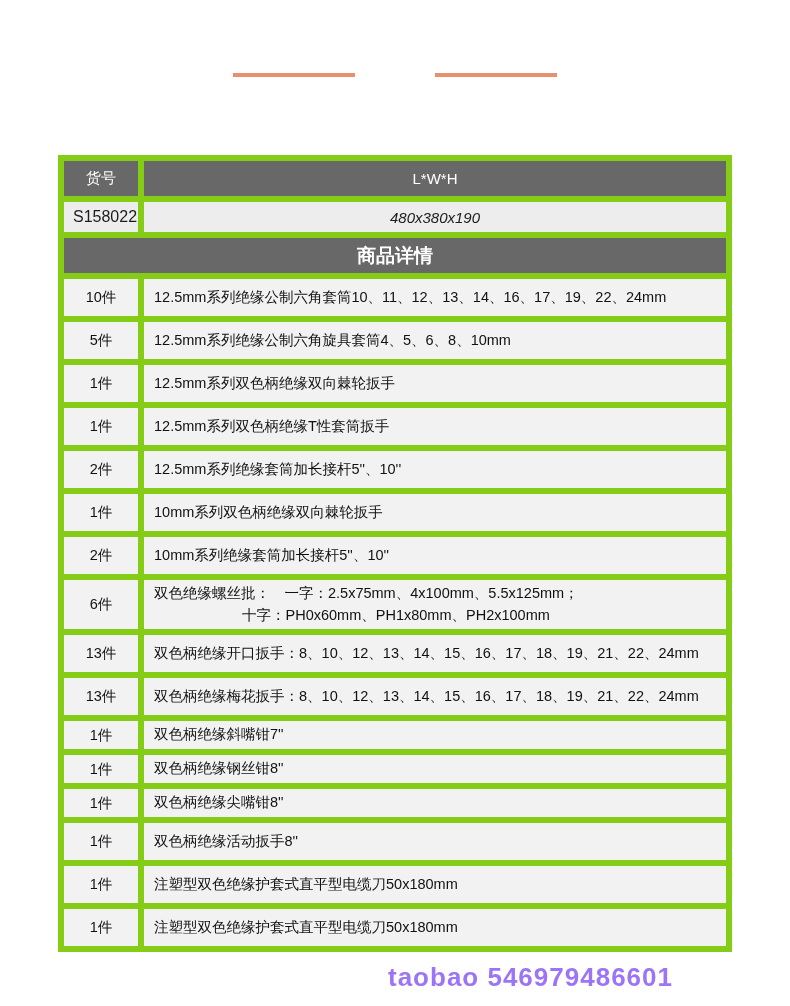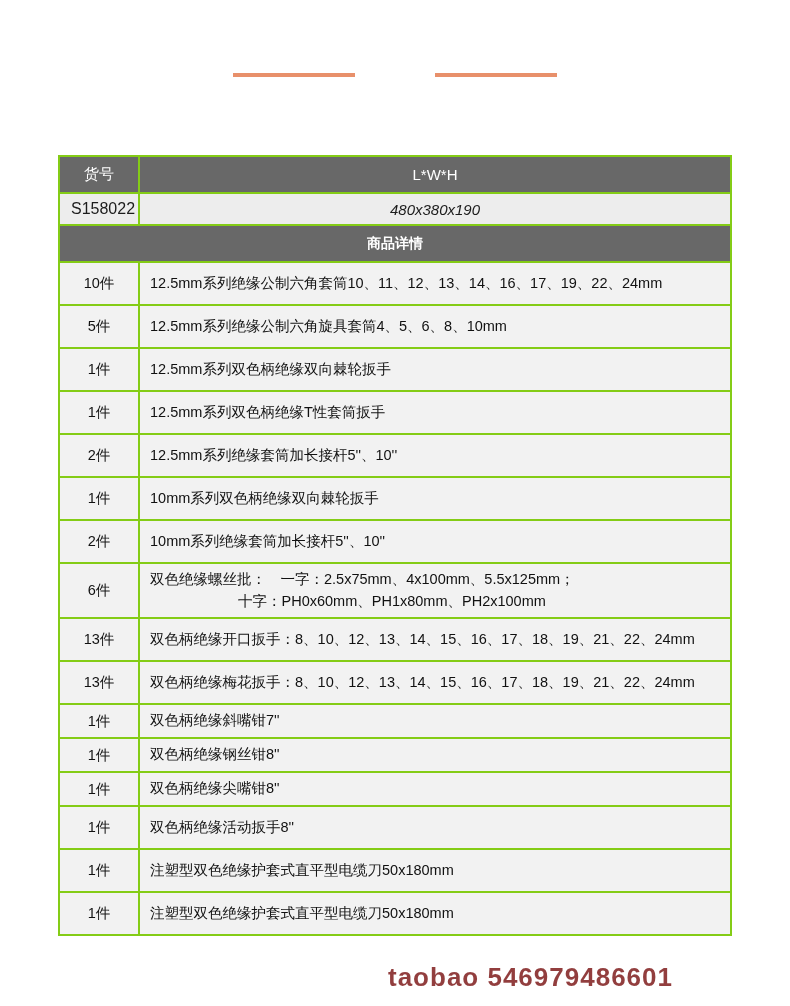--- a/index.html
+++ b/index.html
@@ -49,36 +49,36 @@
   
   .spec-table {
     position: absolute;
     left: 58px;
     top: 155px;
     width: 674px;
     border-collapse: collapse;
     table-layout: fixed;
   }
   .spec-table td {
-    border: 2px solid #84cc16;
+    border: 6px solid #84cc16;
     padding: 0;
     vertical-align: middle;
   }
 
   .col-qty { width: 80px; }
 
   
   .hd {
     background: #686868;
     color: #ffffff;
     text-align: center;
     font-size: 15px;
     height: 35px;
   }
-  .hd.bold { font-weight: bold; font-size: 14px; }
+  .hd.bold { font-weight: bold; font-size: 19px; }
 
   
   .lt {
     background: #ededed;
     color: #1c1c1c;
     height: 30px;
     font-size: 15px;
   }
   .lt.code   { text-align: center; padding-left: 8px; font-size: 16px; }
   .lt.center { text-align: center; font-style: italic; }
@@ -108,21 +108,21 @@
   .desc-line2 { padding-left: 88px; display: block; }
   .desc-line1 { display: block; }
 
   
   .watermark {
     position: absolute;
     left: 388px;
     top: 962px;
     font-size: 26px;
     font-weight: bold;
-    color: #7f1d1d;
+    color: #8b5cf6;
     opacity: 0.85;
     letter-spacing: 1px;
     white-space: nowrap;
     pointer-events: none;
   }
 </style>
 </head>
 <body>
 
 <div class="title-block">

